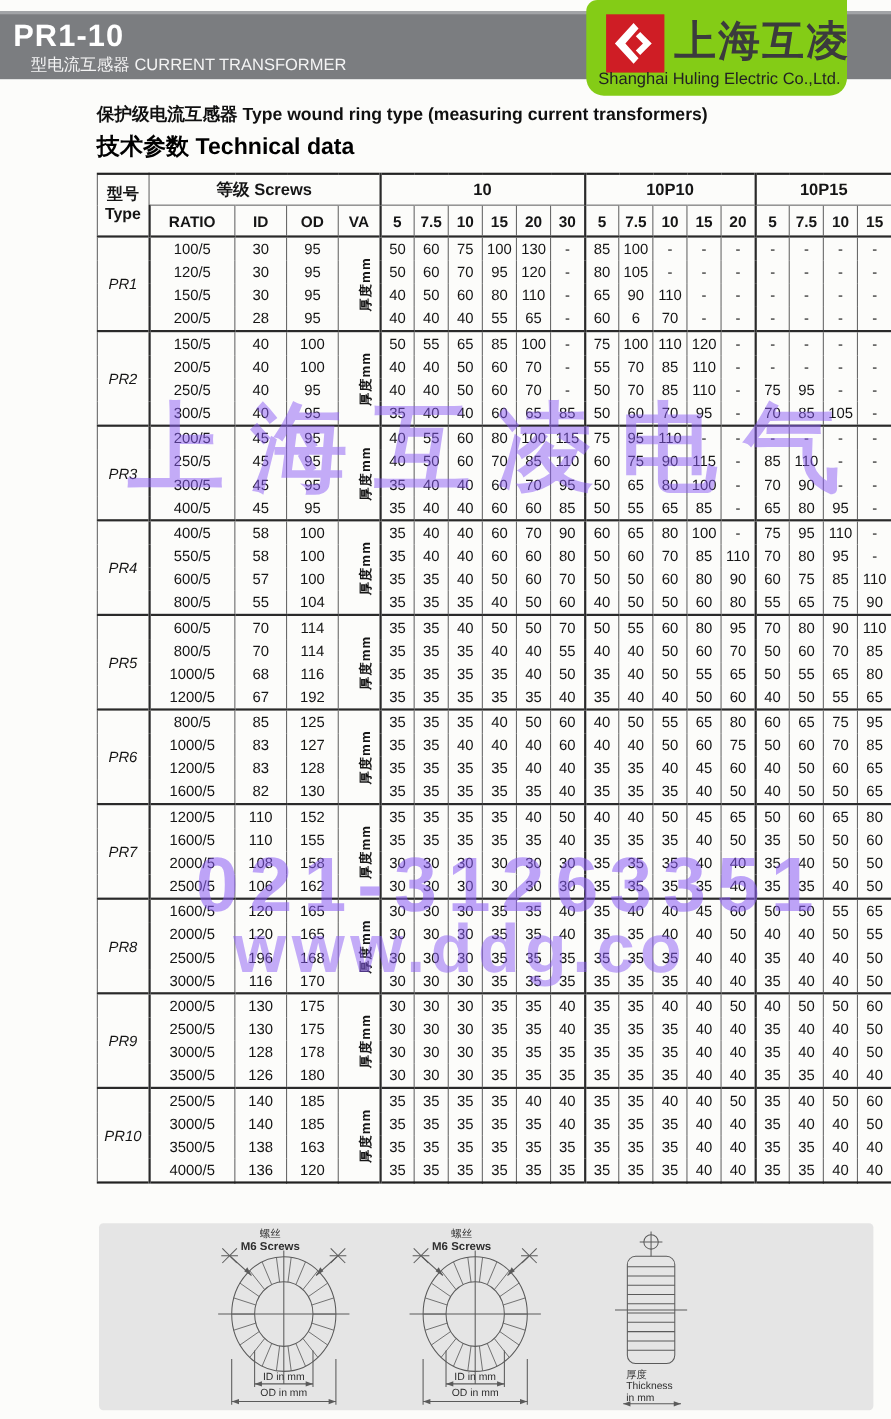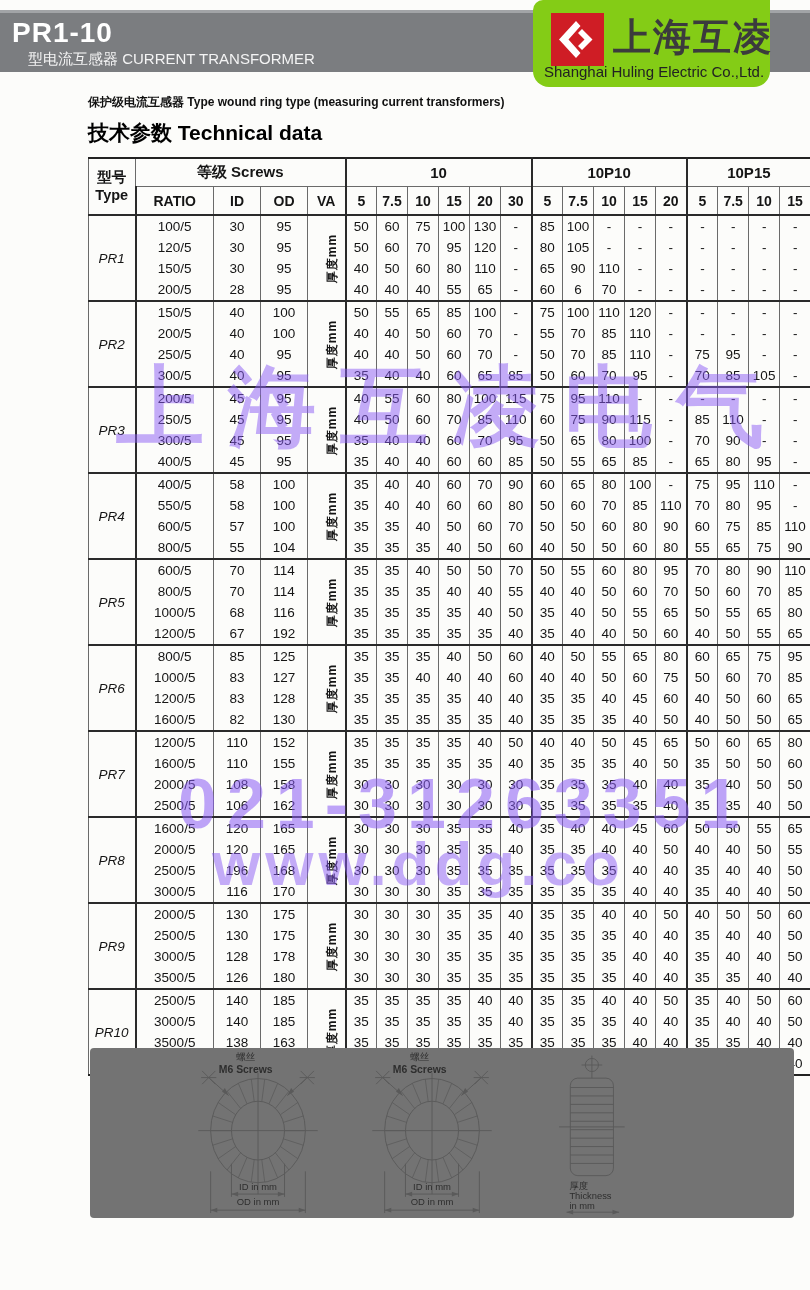--- a/index.html
+++ b/index.html
@@ -15,21 +15,21 @@
               color:#ffffff;letter-spacing:1px;z-index:3;}
   .band-sub{position:absolute;left:28px;top:50px;font-size:15px;color:#f4f4f4;z-index:3;}
   .logo-tab{position:absolute;left:533px;top:0;width:237px;height:87px;background:#84cc16;
             border-radius:10px 0 16px 16px;z-index:2;}
   .logo-mark{position:absolute;left:18px;top:13px;width:53px;height:53px;background:#cf1d25;}
   .logo-brand{position:absolute;left:80px;top:12px;font-size:38px;font-weight:bold;
               color:#3b3b3d;letter-spacing:2px;white-space:nowrap;}
   .logo-company{position:absolute;left:8px;top:63px;width:226px;text-align:center;
                 font-size:15px;color:#222;white-space:nowrap;}
   
-  .title1{position:absolute;left:88px;top:94px;font-size:12px;font-weight:bold;color:#101010;}
+  .title1{position:absolute;left:88px;top:94px;font-size:16px;font-weight:bold;color:#101010;}
   .title2{position:absolute;left:88px;top:119px;font-size:21px;font-weight:bold;color:#000000;}
   
   table.tech{position:absolute;left:88px;top:157px;width:722px;table-layout:fixed;
              border-collapse:collapse;border:1px solid #444;border-top:2px solid #222;
              border-bottom:2px solid #222;}
   table.tech th,table.tech td{border-left:1px solid #6a6a6a;padding:0;margin:0;
              text-align:center;vertical-align:middle;color:#151515;overflow:hidden;}
   table.tech thead th{height:27px;font-weight:bold;background:transparent;}
   table.tech thead tr:first-child th{font-size:15px;}
   table.tech thead tr:last-child th{font-size:14px;border-top:1px solid #6a6a6a;}
@@ -40,22 +40,22 @@
   td.type-c{font-size:15px;font-style:italic;}
   td.va-c .vrot{display:inline-block;transform:rotate(-90deg);white-space:nowrap;
                 font-size:12px;font-weight:bold;letter-spacing:1px;}
   
   .wm{position:absolute;color:#8b5cf6;font-weight:bold;white-space:nowrap;
       pointer-events:none;z-index:9;text-align:center;}
   .wm1{left:116px;top:348px;font-size:88px;letter-spacing:24px;opacity:.5;}
   .wm2{left:178px;top:764px;font-size:70px;letter-spacing:10px;opacity:.55;}
   .wm3{left:212px;top:828px;font-size:62px;letter-spacing:5px;opacity:.5;}
   
-  .panel{position:absolute;left:90px;top:1048px;width:704px;height:170px;
-         background:#737373;border-radius:4px;}
+  .panel{position:absolute;left:90px;top:1112px;width:704px;height:170px;
+         background:#e5e5e5;border-radius:4px;}
   .panel svg{position:absolute;top:2px;}
   .svg-ring1{left:78px;}
   .svg-ring2{left:252px;}
   .svg-side{left:448px;}
   .ln{fill:none;stroke:#5a5a5a;stroke-width:1;}
   .dl{stroke:#5a5a5a;stroke-width:1;}
   .spokes line{stroke:#5a5a5a;stroke-width:0.8;}
   .ah{fill:#5a5a5a;stroke:none;}
   text.dt{font-size:10px;fill:#2e2e2e;font-family:"Liberation Sans","DejaVu Sans",sans-serif;}
   text.dtb{font-size:11px;fill:#2e2e2e;font-weight:bold;

